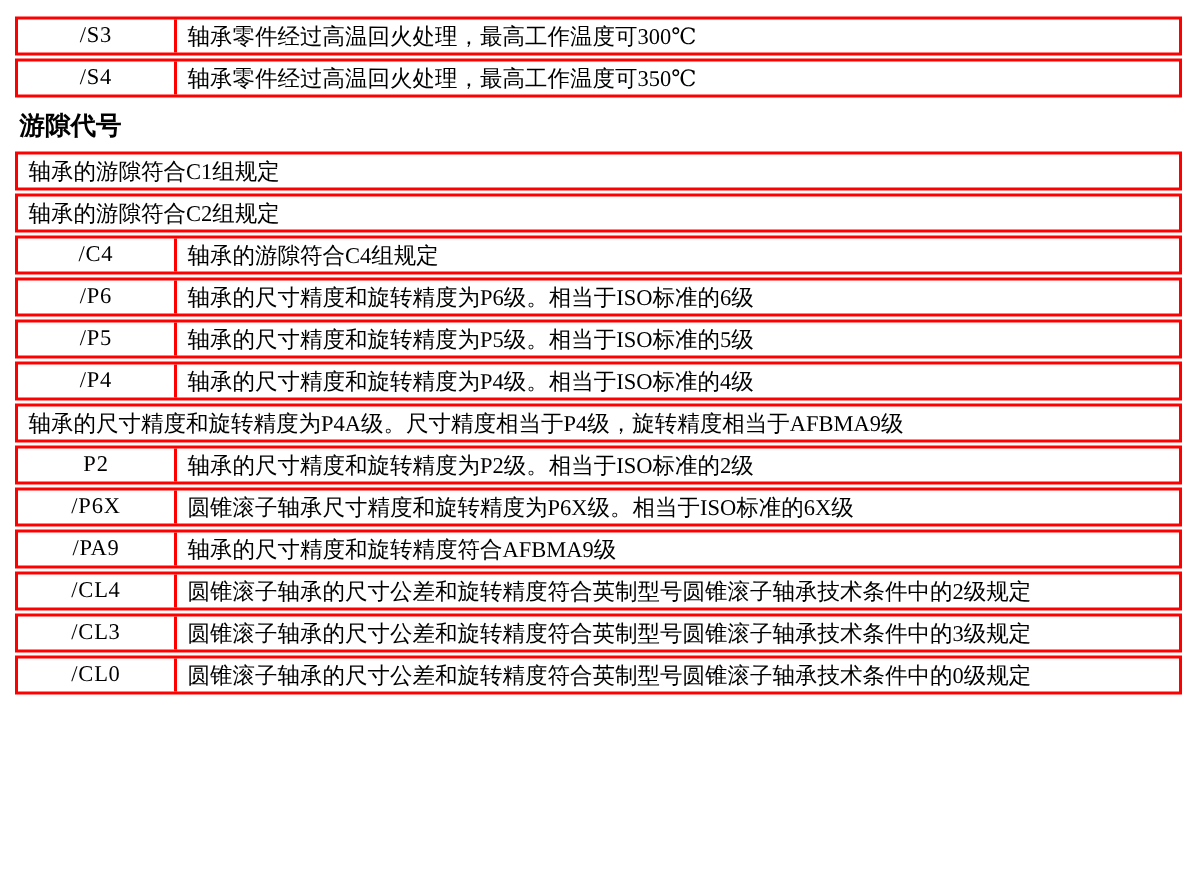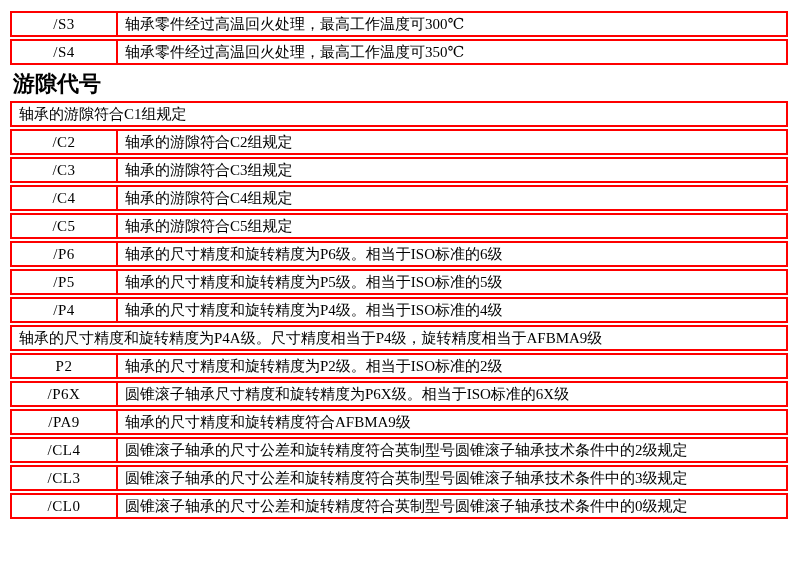--- a/index.html
+++ b/index.html
@@ -43,21 +43,21 @@
     display: flex;
     align-items: center;
     padding-left: 7px;
     font-size: 15px;
     white-space: nowrap;
     overflow: hidden;
   }
   h2.sec-heading {
     font-family: "Liberation Sans", "DejaVu Sans", sans-serif;
     font-weight: bold;
-    font-size: 22px;
+    font-size: 17px;
     line-height: 20px;
     margin: 9px 0 7px 3px;
     color: #000000;
   }
 </style>
 </head>
 <body>
 
 <div class="page">
 
@@ -71,34 +71,25 @@
       <div class="desc">轴承零件经过高温回火处理，最高工作温度可350℃</div>
     </div>
   </div>
 
   <h2 class="sec-heading">游隙代号</h2>
   <div class="tbl">
     <div class="row">
       <div class="desc">轴承的游隙符合C1组规定</div>
     </div>
     <div class="row">
-      <div class="code">/C2</div>
       <div class="desc">轴承的游隙符合C2组规定</div>
-    </div>
-    <div class="row">
-      <div class="code">/C3</div>
-      <div class="desc">轴承的游隙符合C3组规定</div>
     </div>
     <div class="row">
       <div class="code">/C4</div>
       <div class="desc">轴承的游隙符合C4组规定</div>
-    </div>
-    <div class="row">
-      <div class="code">/C5</div>
-      <div class="desc">轴承的游隙符合C5组规定</div>
     </div>
   </div>
 
   <div class="tbl">
     <div class="row">
       <div class="code">/P6</div>
       <div class="desc">轴承的尺寸精度和旋转精度为P6级。相当于ISO标准的6级</div>
     </div>
     <div class="row">
       <div class="code">/P5</div>

